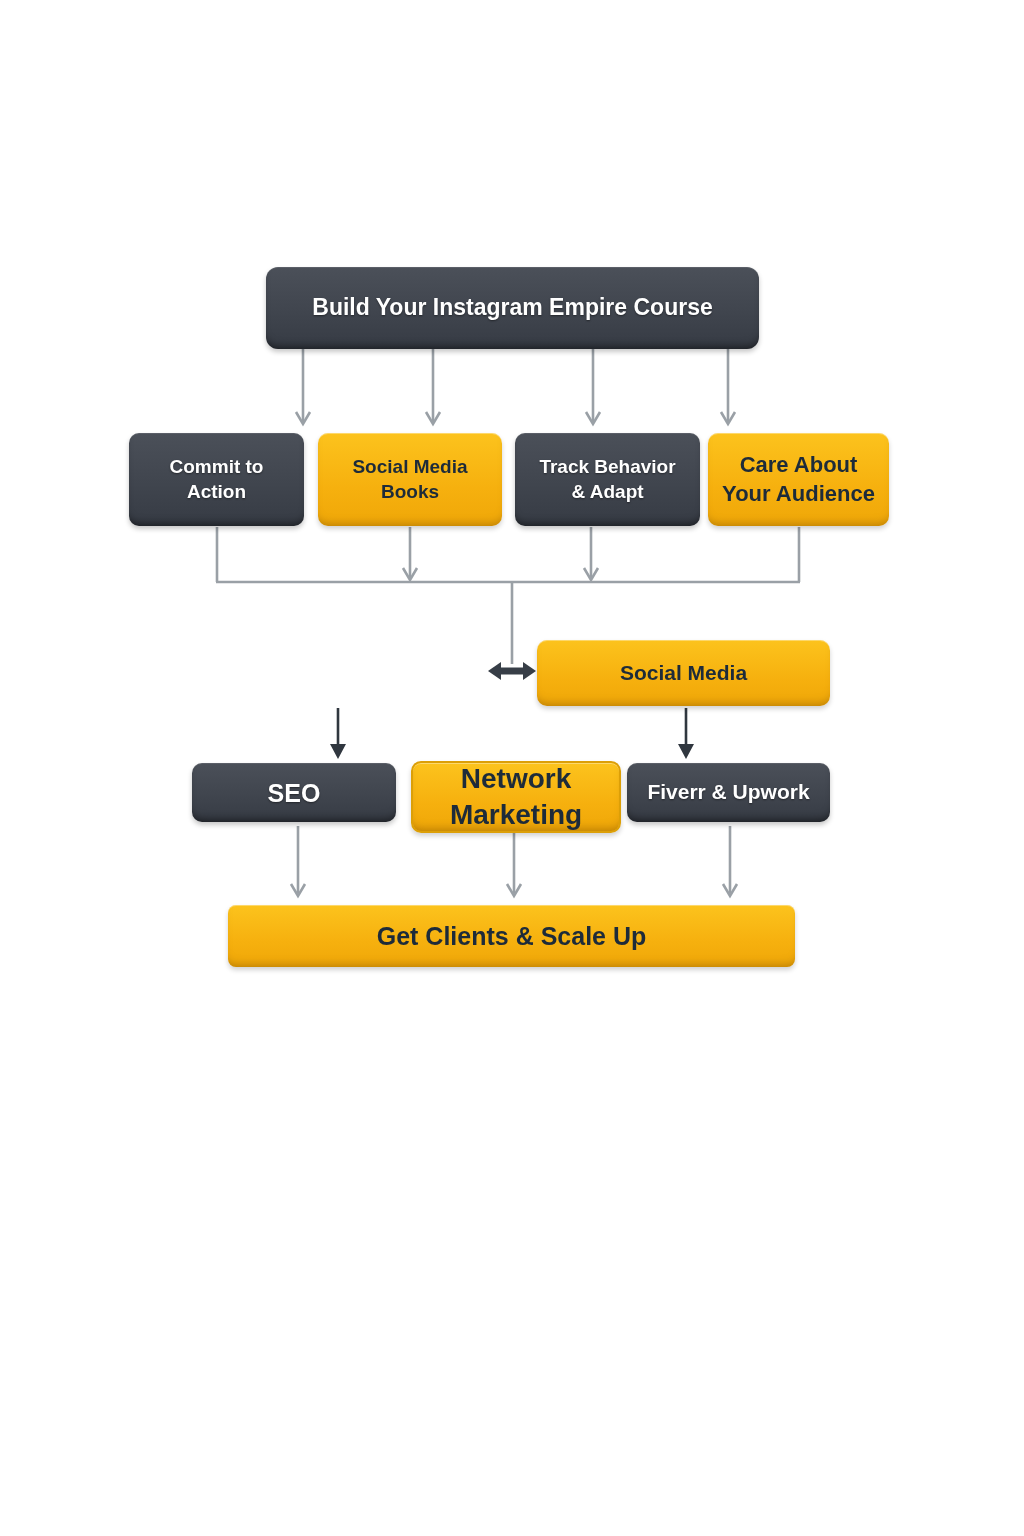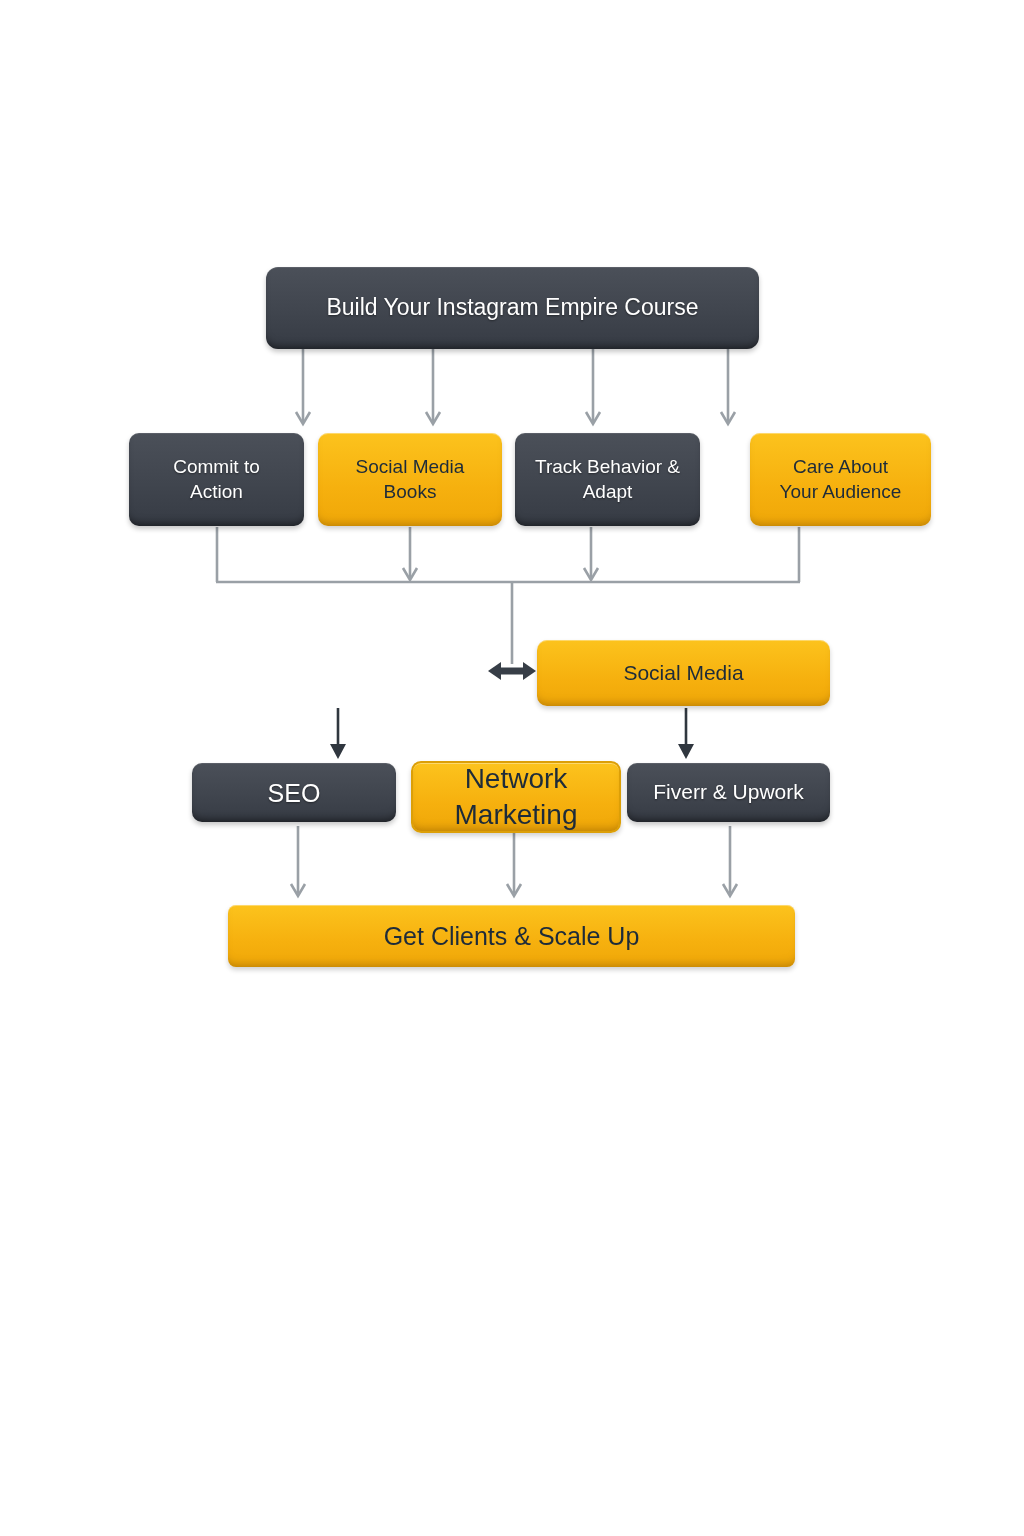--- a/index.html
+++ b/index.html
@@ -3,21 +3,21 @@
 <meta charset="utf-8">
 <style>
   html,body{margin:0;padding:0;background:#ffffff;}
   .canvas{
     position:relative;width:1024px;height:1536px;background:#ffffff;
     font-family:"Liberation Sans","DejaVu Sans",sans-serif;overflow:hidden;
   }
   .connectors{position:absolute;left:0;top:0;width:1024px;height:1536px;}
   .node{
     position:absolute;display:flex;align-items:center;justify-content:center;
-    text-align:center;font-weight:normal;box-sizing:border-box;line-height:1.28;
+    text-align:center;font-weight:bold;box-sizing:border-box;line-height:1.28;
   }
   .node .lbl{display:block;}
   .dark{
     background:linear-gradient(180deg,#4b5059 0%,#40454e 55%,#363b44 100%);
     color:#ffffff;border-radius:10px;
     box-shadow:0 3px 5px rgba(0,0,0,.22),
                inset 0 1px 0 rgba(255,255,255,.09),
                inset 0 -7px 9px -5px rgba(0,0,0,.55);
     text-shadow:0 1px 2px rgba(0,0,0,.45);
   }
@@ -32,21 +32,21 @@
   .outline{
     background:#ffffff;color:#2a323d;border:3px solid #2e353f;border-radius:9px;
     box-shadow:0 4px 7px rgba(0,0,0,.13);
   }
   .goldedge{border:2px solid #dc9f07;}
   
   .n-root   {left:266px;top:267px;width:493px;height:82px;font-size:23px;border-radius:12px;}
   .n-p1     {left:129px;top:433px;width:175px;height:93px;font-size:19px;padding:2px 26px;}
   .n-p2     {left:318px;top:433px;width:184px;height:93px;font-size:19px;padding:0 24px;}
   .n-p3     {left:515px;top:433px;width:185px;height:93px;font-size:19px;padding:0 20px;}
-  .n-p4     {left:750px;top:433px;width:181px;height:93px;font-size:19px;padding:0 22px;}
+  .n-p4     {left:708px;top:433px;width:181px;height:93px;font-size:22px;padding:0 8px;}
   .n-sell   {left:191px;top:640px;width:296px;height:66px;font-size:21px;}
   .n-social {left:537px;top:640px;width:293px;height:66px;font-size:21px;}
   .n-seo    {left:192px;top:763px;width:204px;height:59px;font-size:25px;align-items:center;}
   .n-nm     {left:411px;top:761px;width:210px;height:72px;font-size:28px;}
   .n-fu     {left:627px;top:763px;width:203px;height:59px;font-size:21px;}
   .n-goal   {left:228px;top:905px;width:567px;height:62px;font-size:25px;border-radius:8px;}
 </style>
 </head>
 <body>
 

